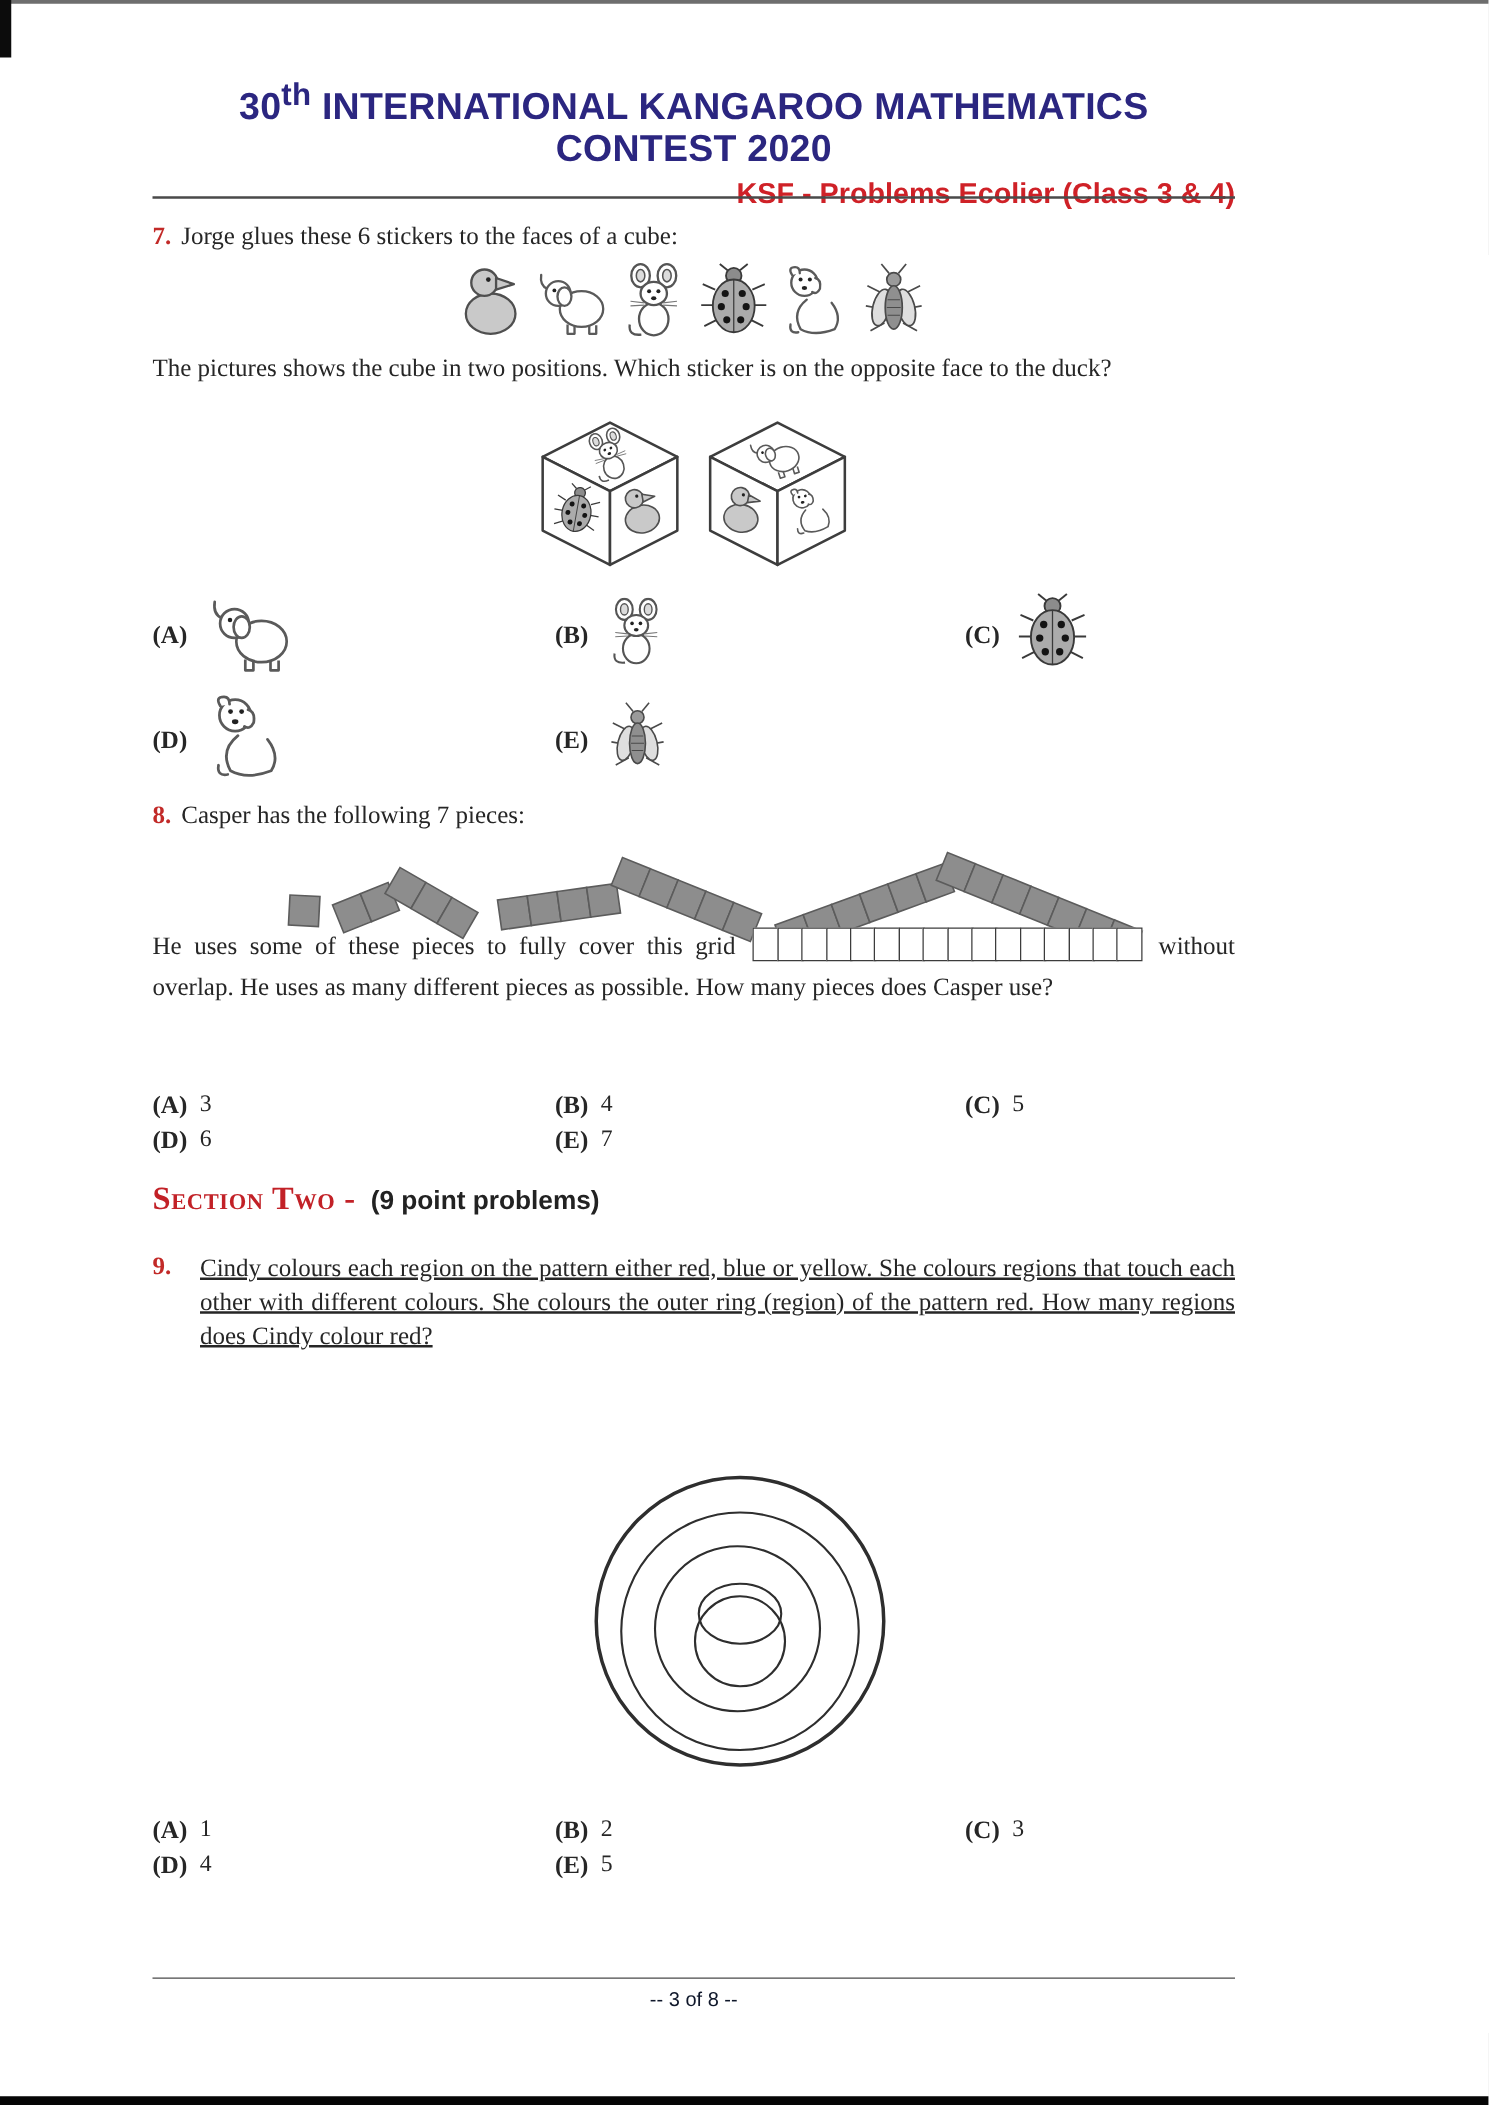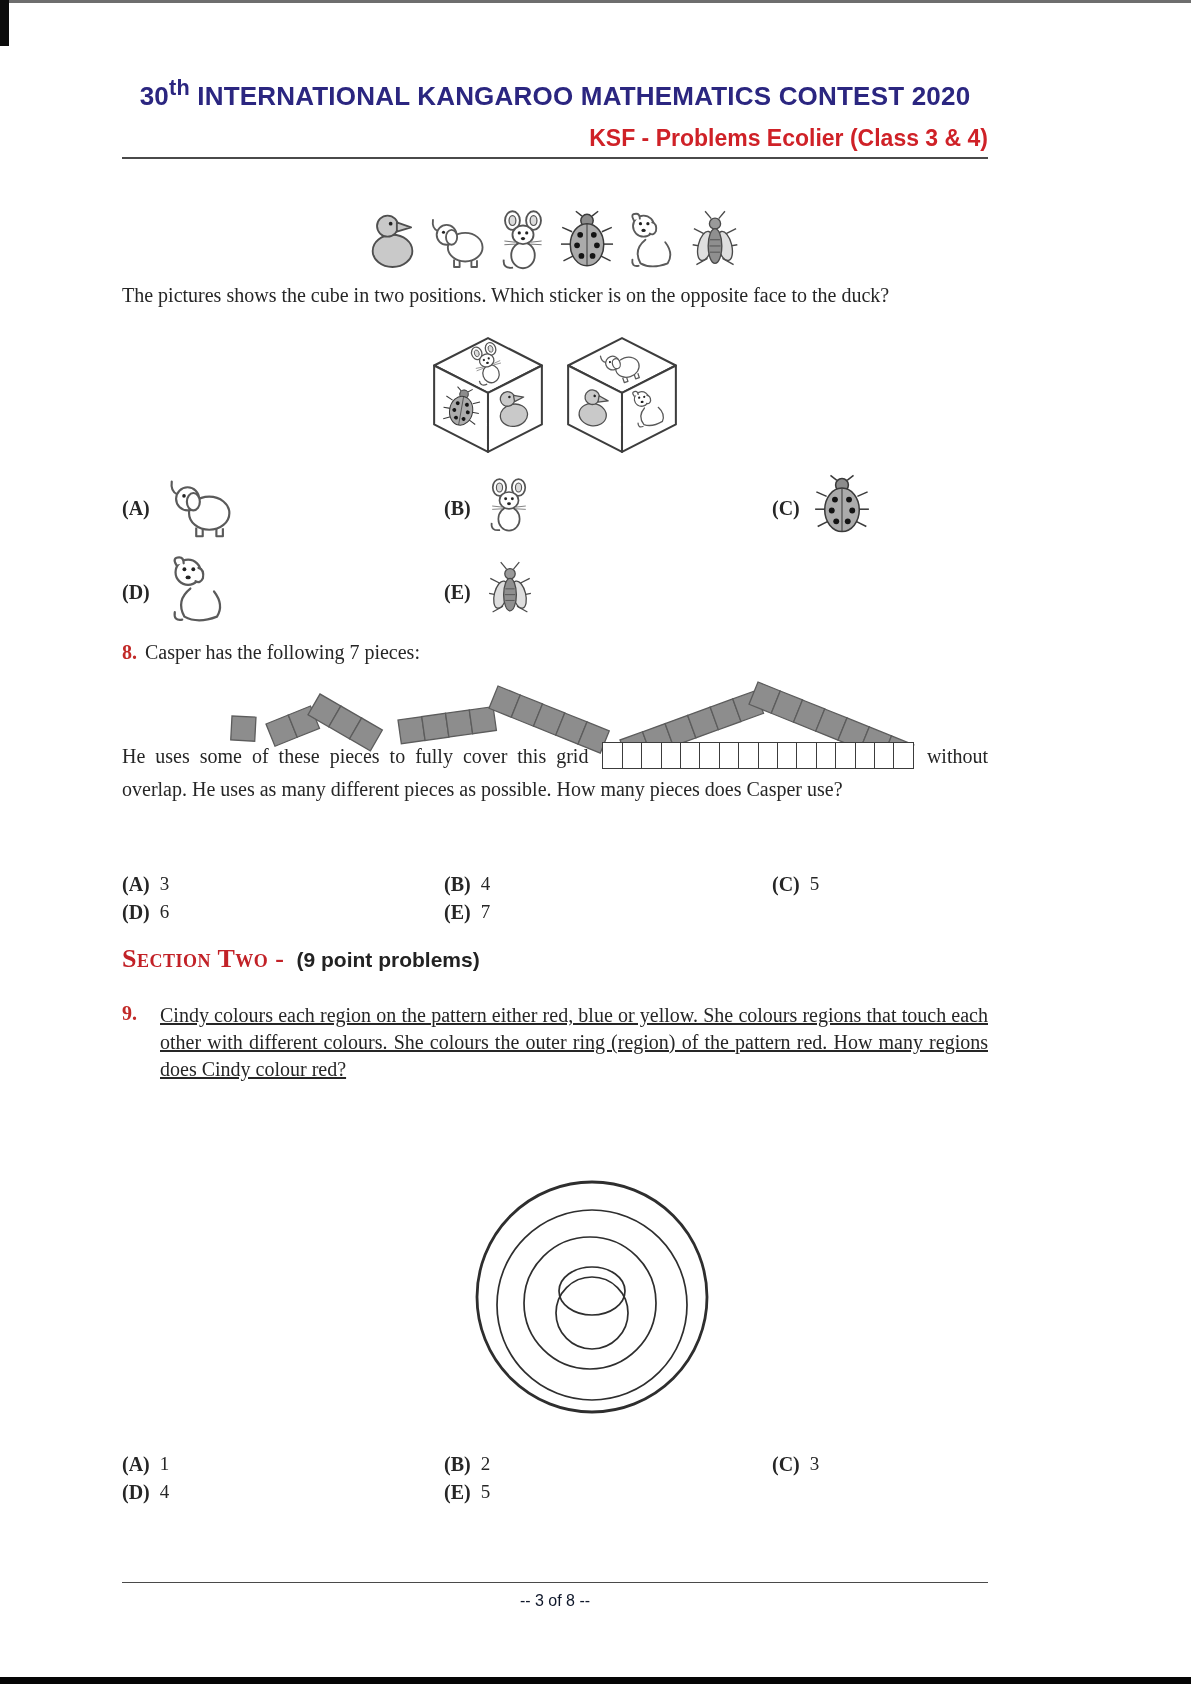--- a/index.html
+++ b/index.html
@@ -3,21 +3,21 @@
 <meta charset="utf-8">
 <style>
   html,body{margin:0;padding:0;background:#e8e8e8;}
   .page{position:relative;width:1191px;height:1684px;background:#ffffff;margin:0 auto;
         font-family:"Liberation Serif",serif;color:#262626;overflow:hidden;}
   .abs{position:absolute;}
   .topline{left:0;top:0;width:1191px;height:3px;background:#6e6e6e;}
   .corner-notch{left:0;top:0;width:9px;height:46px;background:#0c0c0c;}
   .botbar{left:0;top:1677px;width:1191px;height:7px;background:#050505;}
   .hdr{left:122px;top:62px;width:866px;text-align:center;font-family:"Liberation Sans",sans-serif;}
-  .hdr h1{margin:13px;font-size:26px;font-weight:bold;letter-spacing:0.2px;}
+  .hdr h1{margin:0;font-size:30px;font-weight:bold;letter-spacing:0.2px;}
   .hdr h2{margin:4px 0 0 0;font-size:23px;font-weight:bold;}
   .hdr .time{margin-top:8px;text-align:right;font-size:17.5px;font-weight:bold;color:#111;}
   .rule{height:0;border-top:2px solid #4a4a4a;}
   .qhead{font-size:20px;}
   .qnum{font-weight:bold;font-size:20px;margin-right:8px;}
   .para{font-size:20px;line-height:1.35;text-align:justify;margin:0;}
   .stickers{left:122px;top:204px;width:866px;display:flex;justify-content:center;align-items:flex-end;gap:2px;}
   .cubes{left:122px;top:334px;width:866px;display:flex;justify-content:center;gap:14px;}
   .optrow{left:122px;width:866px;height:80px;}
   .optcell{position:absolute;top:0;display:flex;align-items:center;gap:10px;height:100%;}
@@ -141,20 +141,23 @@
   <div class="abs corner-notch"></div>
 
   <div class="abs hdr">
     <h1 style="color:#2b2680;">
       <span>30</span><sup>th</sup><span> INTERNATIONAL KANGAROO MATHEMATICS CONTEST 2020</span>
     </h1>
     <h2 style="color:#cf2127;text-align:right;">KSF - Problems Ecolier (Class 3 &amp; 4)</h2>
   </div>
   <div class="abs rule" style="left:122px;top:157px;width:866px;"></div>
 
+  <div class="abs qhead" style="left:122px;top:178px;width:866px;">
+    <span class="qnum" style="color:#c22a28;">7.</span><span>Jorge glues these 6 stickers to the faces of a cube:</span>
+  </div>
 
   <div class="abs stickers">
       <svg width="62" height="74" viewBox="0 0 100 100">
         <use href="#icon-duck"></use>
       </svg>
       <svg width="62" height="74" viewBox="0 0 100 100">
         <use href="#icon-elephant"></use>
       </svg>
       <svg width="62" height="74" viewBox="0 0 100 100">
         <use href="#icon-mouse"></use>

